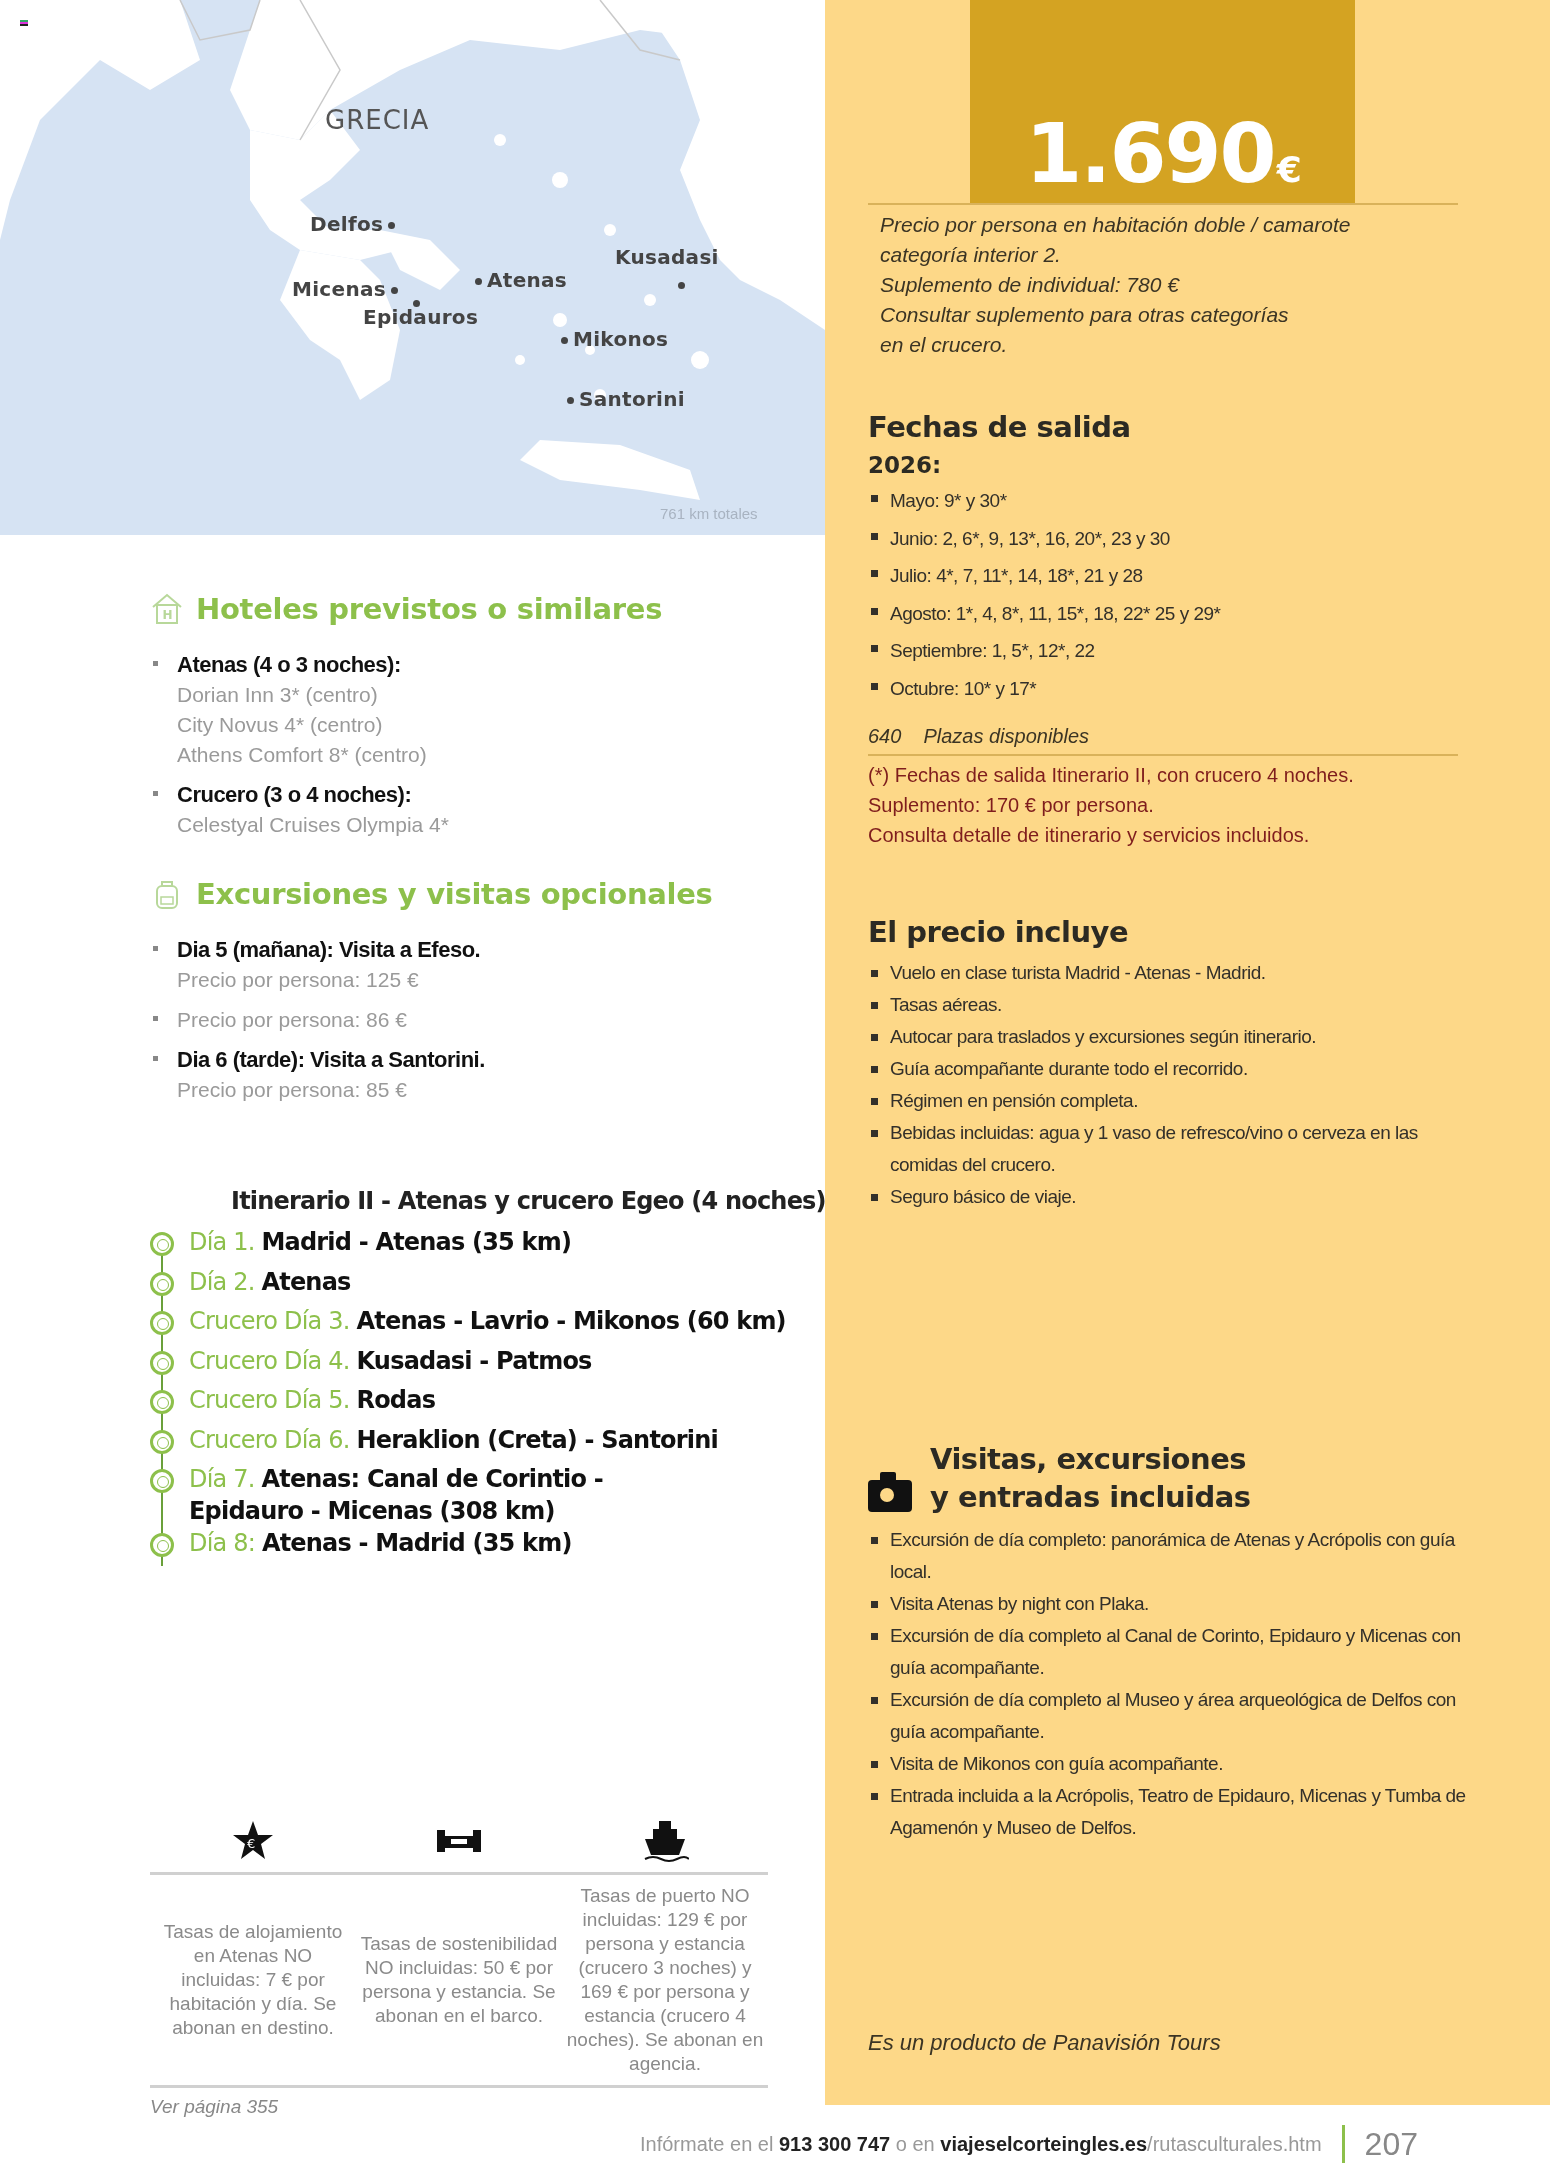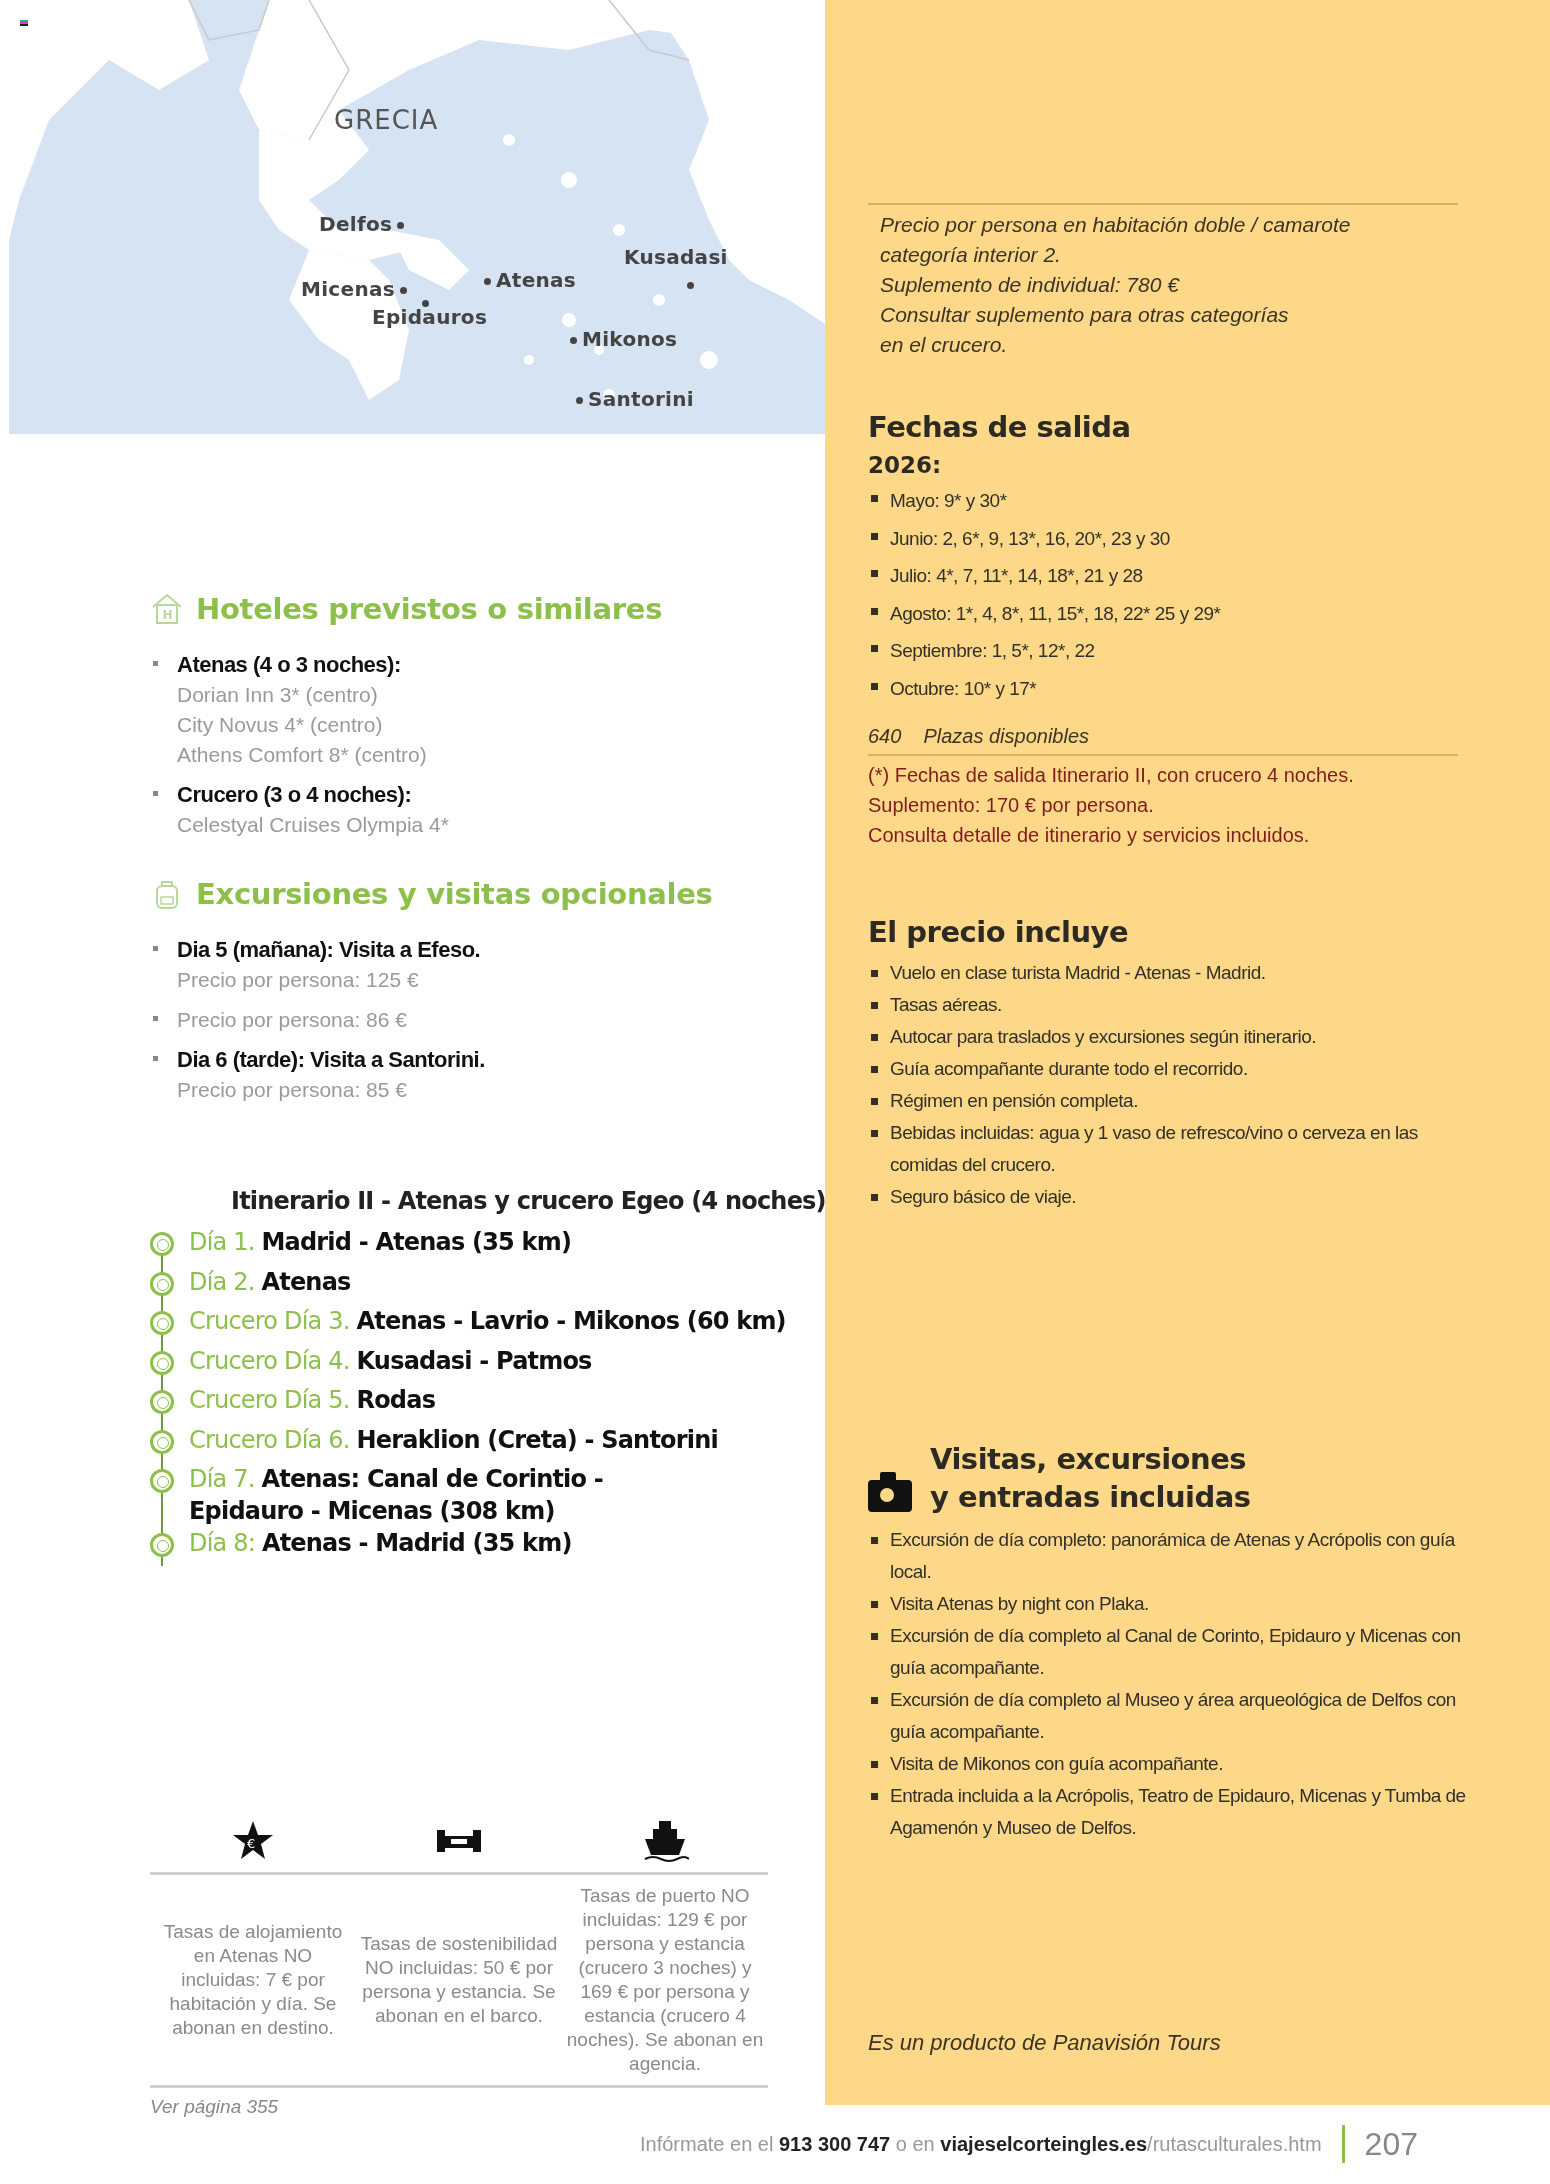--- a/index.html
+++ b/index.html
@@ -1,19 +1,19 @@
 <!DOCTYPE html>
 <html><head>
 <meta charset="utf-8">
 <style>
   * { box-sizing: border-box; margin: 0; padding: 0; }
   body { width: 1550px; height: 2184px; background: #ffffff; font-family: "Liberation Sans", sans-serif; position: relative; overflow: hidden; color: #222; }
 
   
-  .map { position: absolute; left: 9px; top: 0; width: 825px; height: 434px; background: #d6e3f3; overflow: hidden; }
+  .map { position: absolute; left: 0; top: 0; width: 825px; height: 535px; background: #d6e3f3; overflow: hidden; }
   .map svg { position: absolute; left: 0; top: 0; }
   .map .lbl { position: absolute; font-family: "DejaVu Sans", sans-serif; font-size: 20px; color: #444; font-weight: bold; letter-spacing: 0.3px; }
   .map .country { font-size: 26px; font-weight: normal; color: #555; letter-spacing: 1px; }
   .map .dot { display: inline-block; width: 7px; height: 7px; border-radius: 50%; background: #444; vertical-align: middle; margin: 0 5px; }
   .map .scale { position: absolute; left: 660px; top: 505px; font-size: 15px; color: #a8b3c1; }
 
   
   .panel { position: absolute; left: 825px; top: 0; width: 725px; height: 2105px; background: #fdd888; }
   .price-box { position: absolute; left: 145px; top: 0; width: 385px; height: 203px; background: #d4a322; }
   .price { position: absolute; left: 0; width: 100%; bottom: 2px; text-align: center; color: #fff; font-family: "DejaVu Sans", sans-serif; font-weight: bold; font-size: 82px; letter-spacing: -2px; }
@@ -108,20 +108,23 @@
   <div class="lbl" style="left:470px;top:268px;"><span class="dot"></span><span>Atenas</span></div>
   <div class="lbl" style="left:615px;top:245px;">Kusadasi</div>
   <div class="lbl" style="left:678px;top:272px;"><span class="dot" style="margin:0"></span></div>
   <div class="lbl" style="left:556px;top:327px;"><span class="dot"></span><span>Mikonos</span></div>
   <div class="lbl" style="left:562px;top:387px;"><span class="dot"></span><span>Santorini</span></div>
   <div class="scale">761 km totales</div>
 </div>
 <div class="corner" style="background:linear-gradient(#3a6 0 2px,#d3d 2px 4px,#222 4px 6px);"></div>
 
 <div class="panel">
+  <div class="price-box">
+    <div class="price"><span>1.690</span><span class="cur">€</span></div>
+  </div>
   <div class="price-line"></div>
   <div class="price-desc">
     <div>Precio por persona en habitación doble / camarote</div>
     <div>categoría interior 2.</div>
     <div>Suplemento de individual: 780 €</div>
     <div>Consultar suplemento para otras categorías</div>
     <div>en el crucero.</div>
   </div>
 
   <div class="rsec" style="top:410px;">

